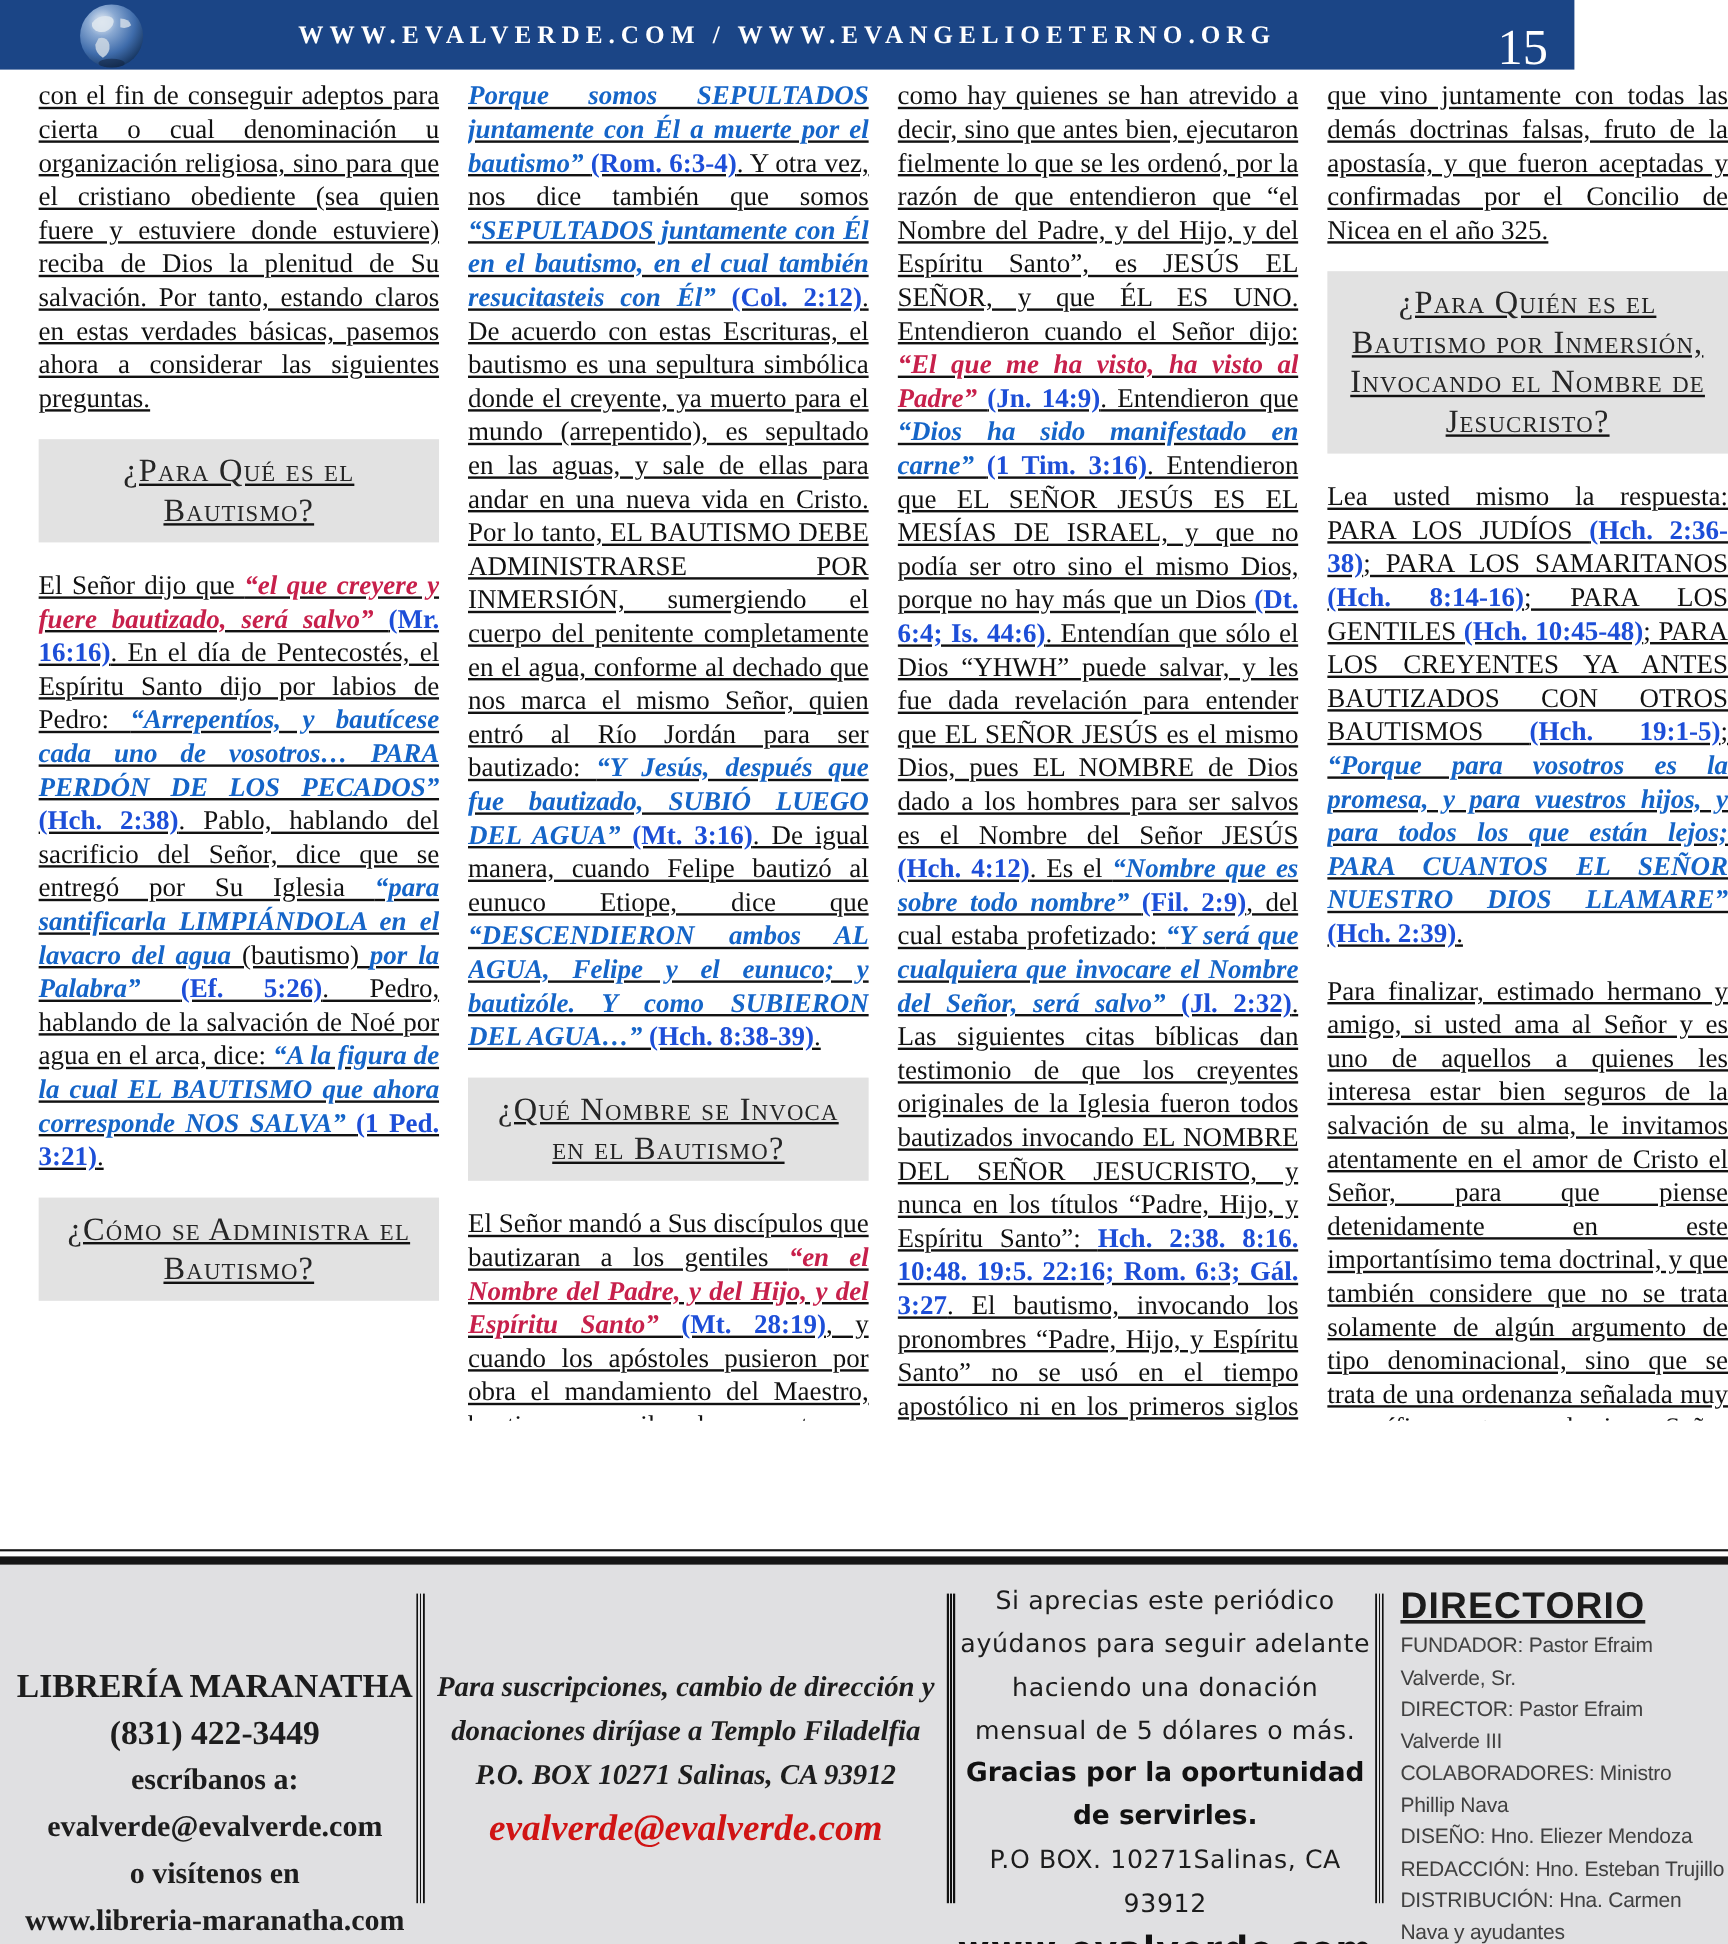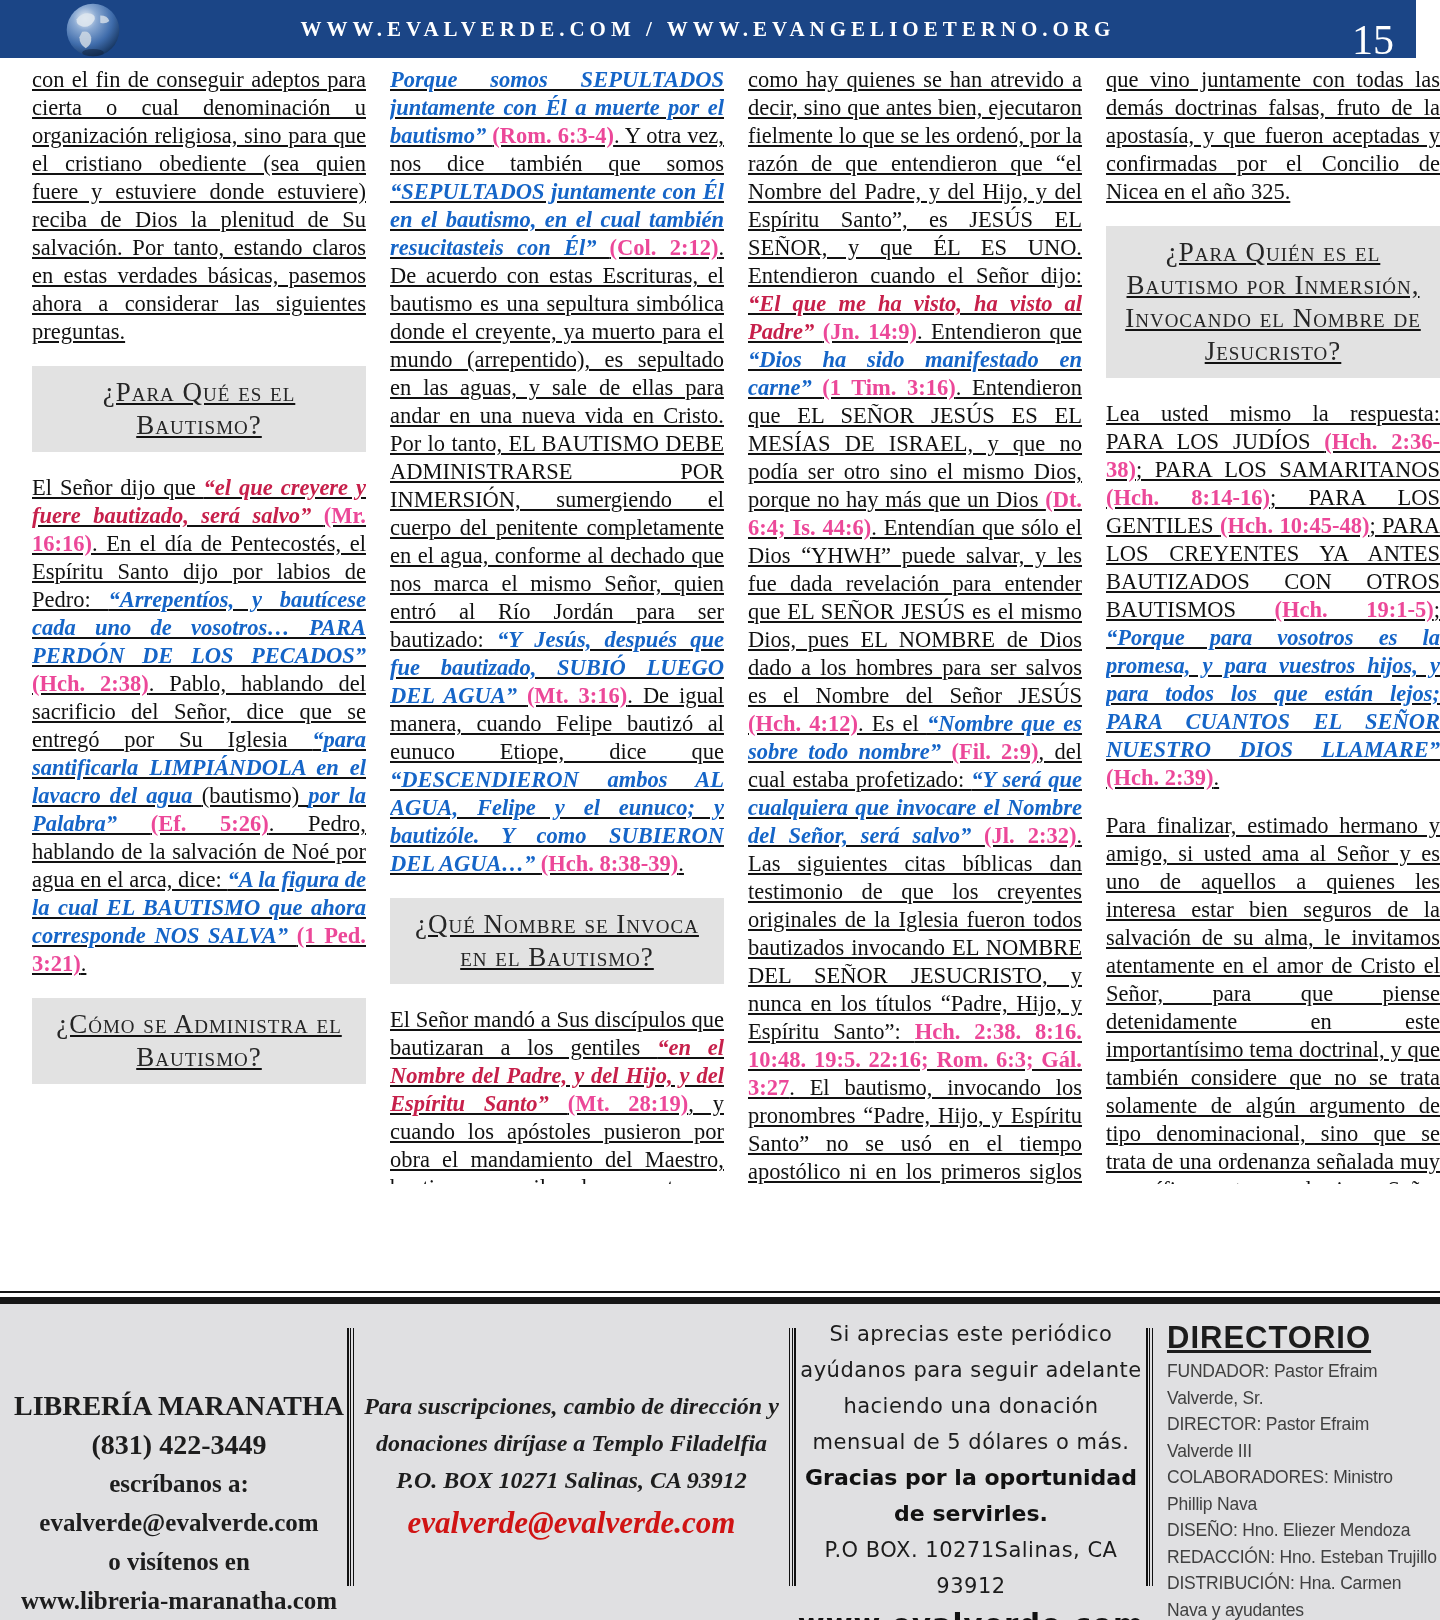--- a/index.html
+++ b/index.html
@@ -1,35 +1,35 @@
 <!DOCTYPE html>
 <html><head>
 <meta charset="utf-8">
 <style>
   html,body{margin:0;padding:0;background:#ffffff;}
   .page{position:relative;width:1440px;height:1620px;background:#ffffff;overflow:hidden;
         font-family:"Liberation Serif", serif;color:#111;}
 
   
-  .header-bar{position:absolute;top:0;left:0;width:1416px;height:58px;background:#1b4586;
+  .header-bar{position:absolute;top:0;left:0;width:1312px;height:58px;background:#1b4586;
               display:flex;align-items:center;}
   .globe{position:absolute;left:64px;top:1px;width:58px;height:58px;}
   .header-urls{flex:1;text-align:center;color:#ffffff;font-family:"Liberation Serif",serif;
                font-size:21px;letter-spacing:5px;font-weight:bold;}
   .page-number{position:absolute;right:22px;top:16px;color:#ffffff;font-size:42px;
                font-family:"Liberation Serif",serif;}
 
   
   .columns{position:absolute;top:58px;left:16px;width:1440px;height:1126px;
            display:flex;gap:24px;padding:8px 16px 0 16px;box-sizing:border-box;text-decoration:underline;}
   .col{width:334px;flex:0 0 334px;overflow:hidden;}
   .para{margin:0 0 20px 0;font-size:22.5px;line-height:28px;text-align:justify;}
   .para:last-child{margin-bottom:0;}
   .run-n{color:#111;}
-  .run-ref{color:#ec4899;font-weight:bold;margin-top:24px;}
+  .run-ref{color:#1d4ed8;font-weight:bold;margin-top:24px;}
   .run-red{color:#c7204b;font-style:italic;font-weight:bold;}
   .run-blue{color:#1565c8;font-style:italic;font-weight:bold;}
   .heading-box{background:#e2e2e2;margin:20px 0 22px 0;padding:10px 8px;
                text-align:center;font-variant:small-caps;font-size:27px;line-height:33px;
                color:#262626;letter-spacing:1px;}
 
   
   .footer-rule{position:absolute;top:1291px;left:0;width:1440px;height:13px;}
   .footer-rule .thin{height:2px;background:#161616;}
   .footer-rule .gap{height:4px;background:#ffffff;}

